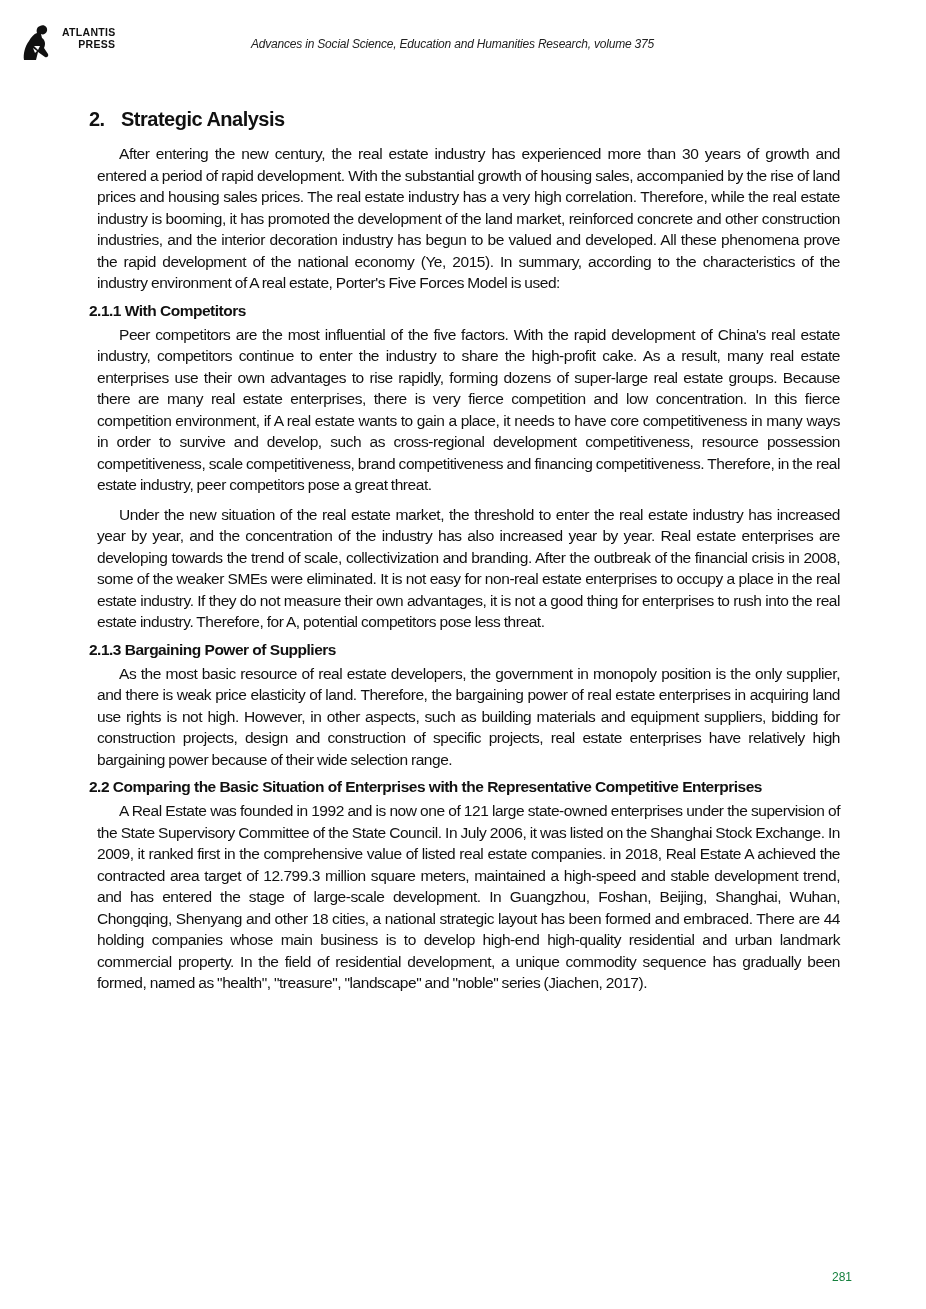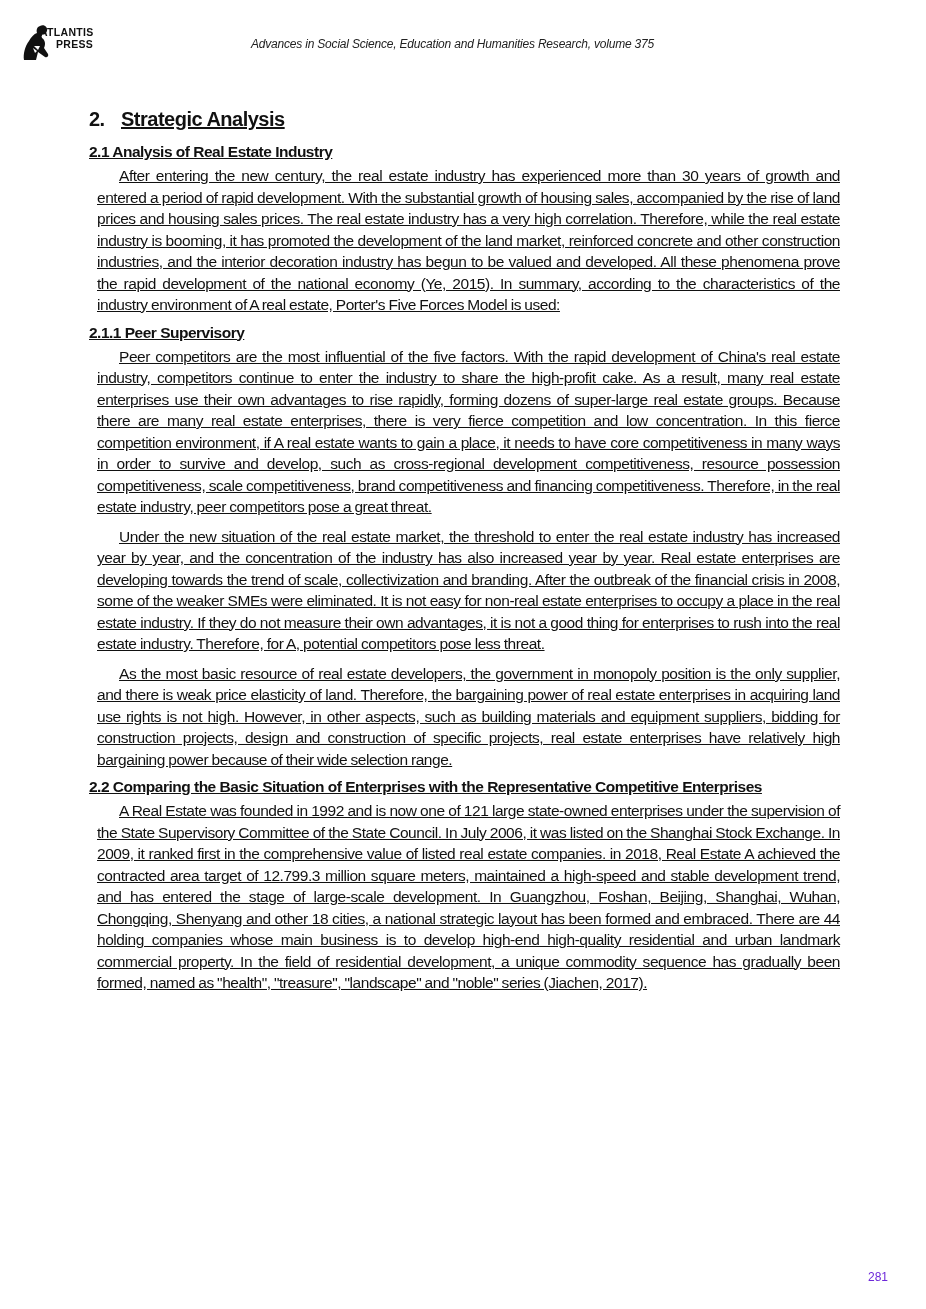--- a/index.html
+++ b/index.html
@@ -1,56 +1,56 @@
 <!DOCTYPE html>
 <html><head>
   <meta charset="utf-8">
   <style>
     html, body { margin: 0; padding: 0; background: #ffffff; }
     body { width: 926px; height: 1309px; position: relative; overflow: hidden; color: #111; }
     .logo { position: absolute; left: 22px; top: 24px; width: 100px; height: 40px; }
     .logo svg { position: absolute; left: 0; top: 0; }
-    .logo-text { position: absolute; left: 18px; top: 2px; font-family: "Liberation Sans", sans-serif; font-weight: bold; font-size: 10.5px; line-height: 12px; letter-spacing: 0.3px; color: #111; }
+    .logo-text { position: absolute; left: 40px; top: 2px; font-family: "Liberation Sans", sans-serif; font-weight: bold; font-size: 10.5px; line-height: 12px; letter-spacing: 0.3px; color: #111; text-align: center; }
     .logo-text .l1 { display: block; }
     .logo-text .l2 { display: block; padding-left: 16px; }
     .running-head { position: absolute; left: 251px; top: 37px; font-family: "Liberation Sans", sans-serif; font-style: italic; font-size: 12px; color: #222; letter-spacing: -0.2px; }
-    .content { position: absolute; left: 89px; top: 108px; width: 751px; font-family: "Liberation Sans", sans-serif; text-decoration: underline; }
+    .content { position: absolute; left: 89px; top: 108px; width: 751px; font-family: "Liberation Sans", sans-serif; }
     h1.sec { font-size: 20px; font-weight: bold; margin: 0 0 12px 0; letter-spacing: -0.5px; }
     h1.sec .num { display: inline-block; width: 32px; }
     h2.sub, h3.subsub { font-size: 15.5px; font-weight: bold; margin: 0 0 4px 0; letter-spacing: -0.5px; }
     h2.sub.wrap { padding-left: 28px; text-indent: -28px; }
     p.body { font-size: 15.5px; line-height: 21.5px; text-align: justify; text-indent: 22px; margin: 0 0 8px 8px; letter-spacing: -0.45px; word-spacing: -0.5px; }
-    .page-num { position: absolute; left: 868px; top: 1270px; font-family: "Liberation Sans", sans-serif; font-size: 12px; color: #6d28d9; }
+    .page-num { position: absolute; left: 832px; top: 1270px; font-family: "Liberation Sans", sans-serif; font-size: 12px; color: #15803d; }
   </style>
 </head>
 <body>
 
 <div class="logo">
   <svg width="30" height="38" viewBox="0 0 30 38">
     <path d="M18 2 C22 0 26 3 25 7 C24 10 21 11 19 10 L20 14 C23 16 24 20 22 24 L26 30 C27 32 25 34 23 33 L16 28 L14 36 L2 36 C1 30 3 22 7 17 C9 13 12 10 15 9 C14 6 15 3 18 2 Z M12 22 L16 26 L18 22 Z" fill="#111"></path>
     <path d="M11 24 L15 27 L13 29 Z" fill="#fff"></path>
   </svg>
   <div class="logo-text">
     <span class="l1">ATLANTIS</span>
     <span class="l2">PRESS</span>
   </div>
 </div>
 
 <div class="running-head">Advances in Social Science, Education and Humanities Research, volume 375</div>
 
 <div class="content">
   <h1 class="sec"><span class="num">2.</span><span>Strategic Analysis</span></h1>
 
-  <h2 class="sub">2.1 Analysis of Real Estate Industry</h2>
   <p class="body">After entering the new century, the real estate industry has experienced more than 30 years of growth and entered a period of rapid development. With the substantial growth of housing sales, accompanied by the rise of land prices and housing sales prices. The real estate industry has a very high correlation. Therefore, while the real estate industry is booming, it has promoted the development of the land market, reinforced concrete and other construction industries, and the interior decoration industry has begun to be valued and developed. All these phenomena prove the rapid development of the national economy (Ye, 2015). In summary, according to the characteristics of the industry environment of A real estate, Porter's Five Forces Model is used:</p>
 
-  <h3 class="subsub">2.1.1 Peer Supervisory</h3>
+  <h3 class="subsub">2.1.1 With Competitors</h3>
   <p class="body">Peer competitors are the most influential of the five factors. With the rapid development of China's real estate industry, competitors continue to enter the industry to share the high-profit cake. As a result, many real estate enterprises use their own advantages to rise rapidly, forming dozens of super-large real estate groups. Because there are many real estate enterprises, there is very fierce competition and low concentration. In this fierce competition environment, if A real estate wants to gain a place, it needs to have core competitiveness in many ways in order to survive and develop, such as cross-regional development competitiveness, resource possession competitiveness, scale competitiveness, brand competitiveness and financing competitiveness. Therefore, in the real estate industry, peer competitors pose a great threat.</p>
 
   <p class="body">Under the new situation of the real estate market, the threshold to enter the real estate industry has increased year by year, and the concentration of the industry has also increased year by year. Real estate enterprises are developing towards the trend of scale, collectivization and branding. After the outbreak of the financial crisis in 2008, some of the weaker SMEs were eliminated. It is not easy for non-real estate enterprises to occupy a place in the real estate industry. If they do not measure their own advantages, it is not a good thing for enterprises to rush into the real estate industry. Therefore, for A, potential competitors pose less threat.</p>
 
+  <h3 class="subsub">2.1.3 Bargaining Power of Suppliers</h3>
   <p class="body">As the most basic resource of real estate developers, the government in monopoly position is the only supplier, and there is weak price elasticity of land. Therefore, the bargaining power of real estate enterprises in acquiring land use rights is not high. However, in other aspects, such as building materials and equipment suppliers, bidding for construction projects, design and construction of specific projects, real estate enterprises have relatively high bargaining power because of their wide selection range.</p>
 
   <h2 class="sub wrap">2.2 Comparing the Basic Situation of Enterprises with the Representative Competitive Enterprises</h2>
   <p class="body">A Real Estate was founded in 1992 and is now one of 121 large state-owned enterprises under the supervision of the State Supervisory Committee of the State Council. In July 2006, it was listed on the Shanghai Stock Exchange. In 2009, it ranked first in the comprehensive value of listed real estate companies. in 2018, Real Estate A achieved the contracted area target of 12.799.3 million square meters, maintained a high-speed and stable development trend, and has entered the stage of large-scale development. In Guangzhou, Foshan, Beijing, Shanghai, Wuhan, Chongqing, Shenyang and other 18 cities, a national strategic layout has been formed and embraced. There are 44 holding companies whose main business is to develop high-end high-quality residential and urban landmark commercial property. In the field of residential development, a unique commodity sequence has gradually been formed, named as "health", "treasure", "landscape" and "noble" series (Jiachen, 2017).</p>
 </div>
 
 <div class="page-num">281</div>
 
 </body></html>

